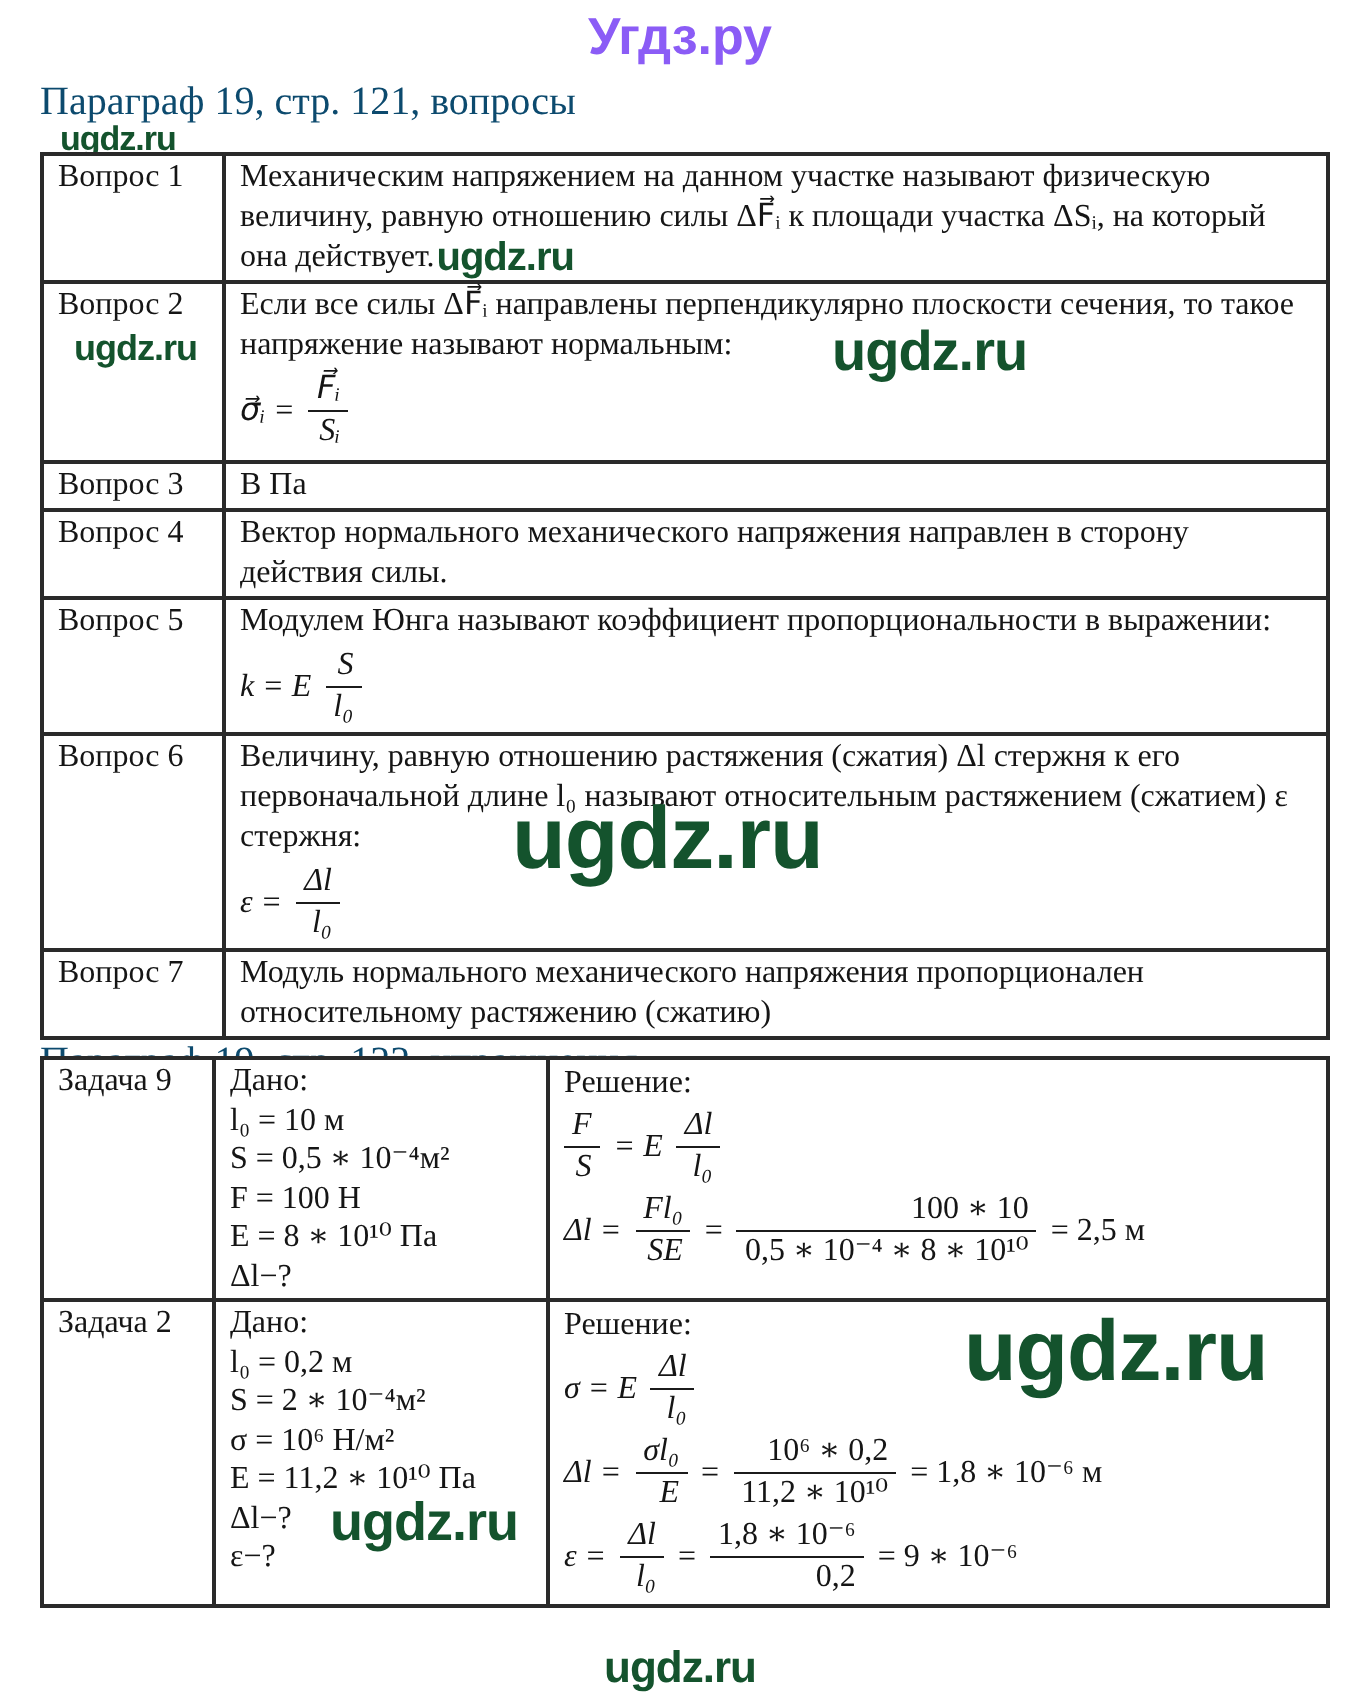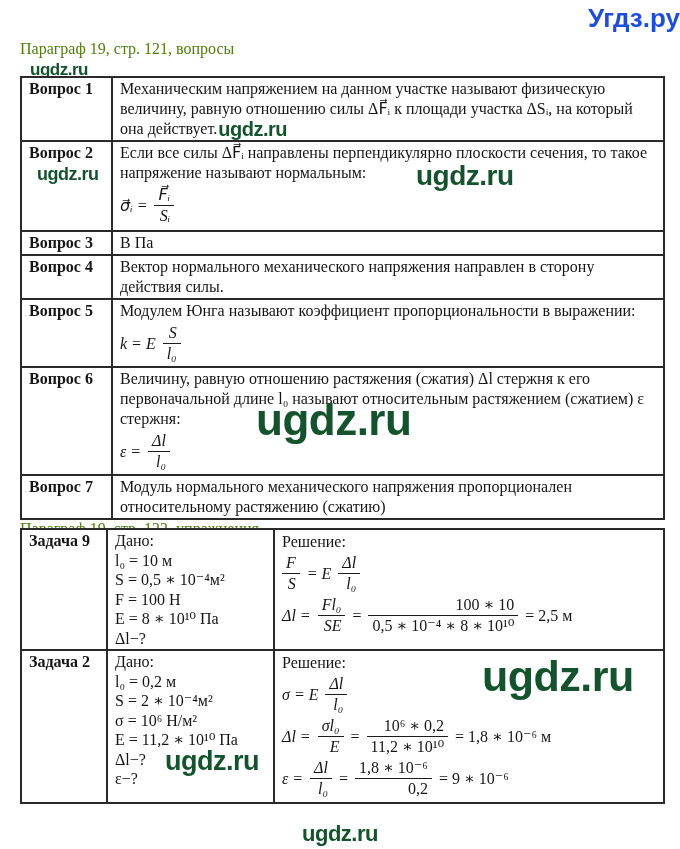--- a/index.html
+++ b/index.html
@@ -3,25 +3,25 @@
 <meta charset="utf-8">
 <style>
   html,body{margin:0;padding:0;background:#ffffff;}
   #page{
     position:relative;width:680px;height:849px;background:#ffffff;
     font-family:"Liberation Serif","DejaVu Serif","DejaVu Sans",serif;
     color:#151515;overflow:hidden;
   }
   .abs{position:absolute;}
   #site-title{
-    top:3px;left:0;width:100%;text-align:right;
+    top:3px;left:0;width:100%;text-align:center;
     font-family:"Liberation Sans","DejaVu Sans",sans-serif;
-    font-weight:bold;font-size:26px;color:#1d4ed8;
-  }
-  .section-title{font-size:16px;color:#4d7c0f;white-space:nowrap;}
+    font-weight:bold;font-size:26px;color:#8b5cf6;
+  }
+  .section-title{font-size:20px;color:#0c4a6e;white-space:nowrap;}
   #sec1-title{left:20px;top:40px;}
   #sec2-title{left:20px;top:520px;}
   .wm{
     font-family:"Liberation Sans","DejaVu Sans",sans-serif;
     font-weight:bold;color:#14532d;letter-spacing:-0.5px;line-height:1;
     white-space:nowrap;
   }
   #wm-a{left:30px;top:61px;font-size:17px;}
   #wm-c{left:37px;top:165px;font-size:18px;}
   #wm-d{left:416px;top:162px;font-size:28px;}
@@ -34,21 +34,21 @@
   table{border-collapse:collapse;table-layout:fixed;background:#fff;}
   #questions-table{left:20px;top:76px;width:645px;}
   #tasks-table{left:20px;top:528px;width:645px;}
   td{
     border:2px solid #2a2a2a;vertical-align:top;
     padding:1px 6px 1px 7px;font-size:16px;line-height:20px;
   }
   #questions-table td.label-cell{width:76px;}
   #tasks-table td.label-cell{width:71px;}
   #tasks-table td.given-cell{width:152px;}
-  .label-cell{white-space:nowrap;font-weight:bold;}
+  .label-cell{white-space:nowrap;}
   
   #questions-table tr:nth-child(1) td{height:57px;}
   #questions-table tr:nth-child(2) td{height:86px;}
   #questions-table tr:nth-child(3) td{height:16px;}
   #questions-table tr:nth-child(4) td{height:35px;}
   #questions-table tr:nth-child(5) td{height:62px;}
   #questions-table tr:nth-child(6) td{height:101px;}
   #questions-table tr:nth-child(7) td{height:35px;}
   
   #tasks-table tr:nth-child(1) td{height:116px;}

